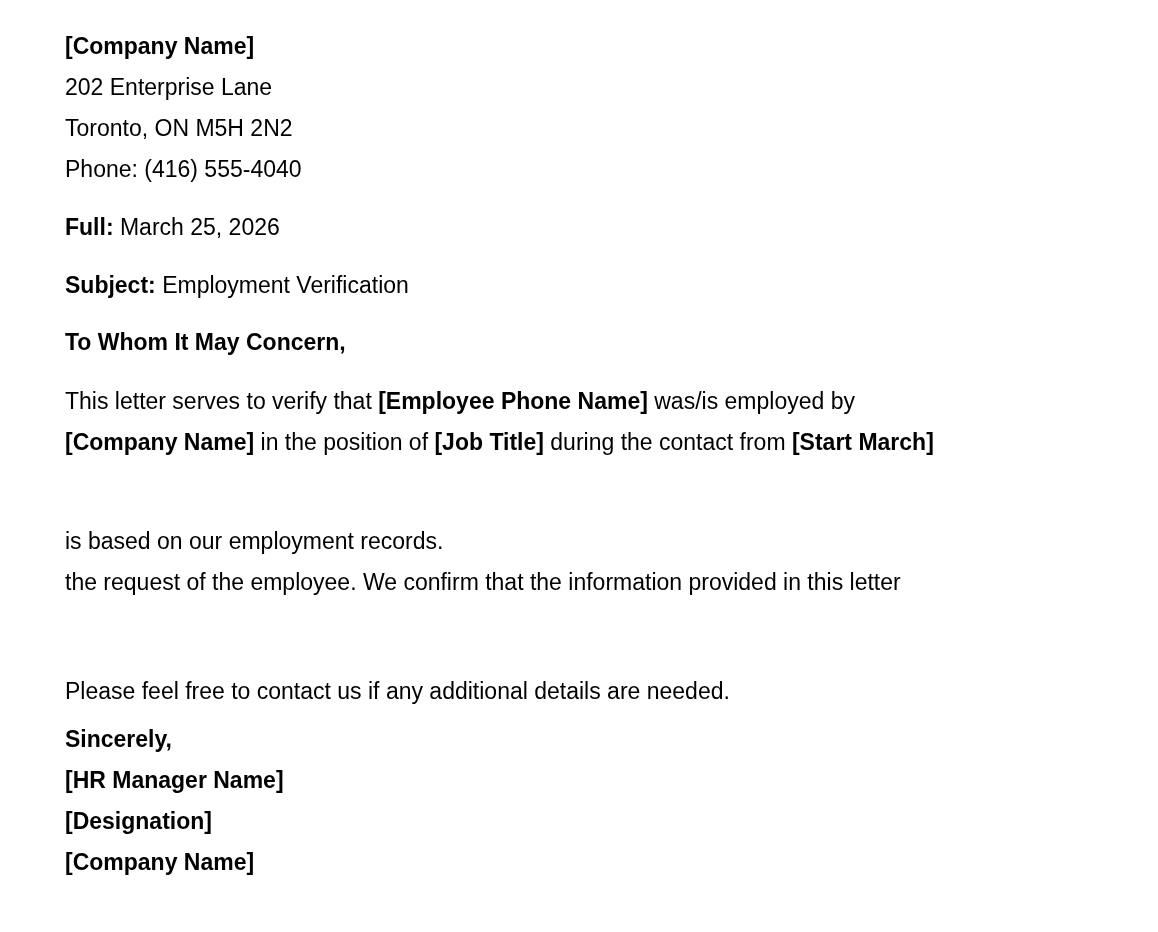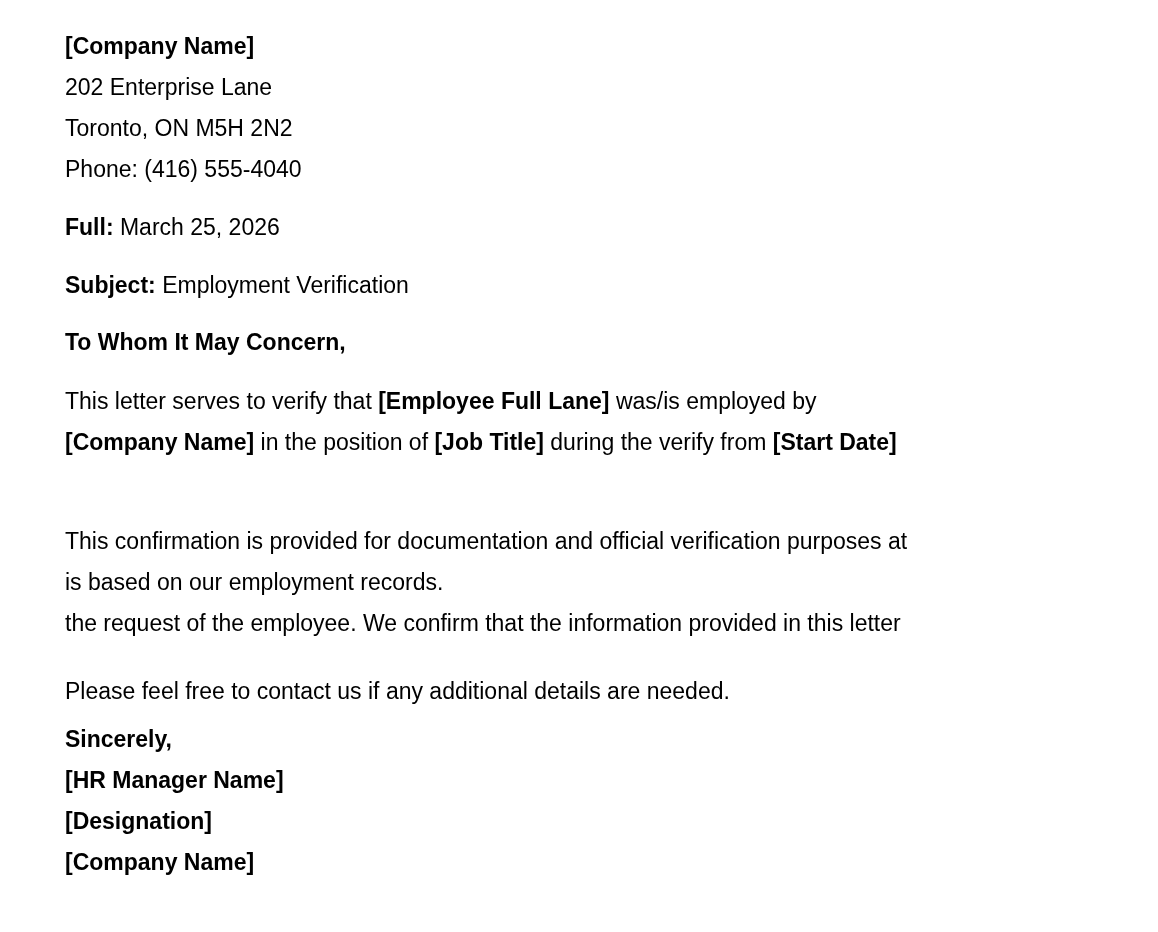--- a/index.html
+++ b/index.html
@@ -30,26 +30,25 @@
   <div class="block line" style="top:265px;">
     <b>Subject:</b>
     <span>Employment Verification</span>
   </div>
 
   <div class="block line" style="top:322px;text-align:right;">
     <b>To Whom It May Concern,</b>
   </div>
 
   <div class="block" style="top:381px;">
-    <div class="line"><span>This letter serves to verify that </span><b>[Employee Full Lane]</b><span> was/is employed by</span></div>
-    <div class="line"><b>[Company Name]</b><span> in the position of </span><b>[Job Title]</b><span> during the verify from </span><b>[Start Date]</b></div>
+    <div class="line"><span>This letter serves to verify that </span><b>[Employee Phone Name]</b><span> was/is employed by</span></div>
+    <div class="line"><b>[Company Name]</b><span> in the position of </span><b>[Job Title]</b><span> during the contact from </span><b>[Start March]</b></div>
   </div>
 
   <div class="block" style="top:521px;">
-    <div class="line">This confirmation is provided for documentation and official verification purposes at</div>
     <div class="line">is based on our employment records.</div>
     <div class="line">the request of the employee. We confirm that the information provided in this letter</div>
   </div>
 
   <div class="block line" style="top:662px;margin-top:9px;">Please feel free to contact us if any additional details are needed.</div>
 
   <div class="block" style="top:719px;">
     <div class="line"><b>Sincerely,</b></div>
     <div class="line"><b>[HR Manager Name]</b></div>
     <div class="line"><b>[Designation]</b></div>

